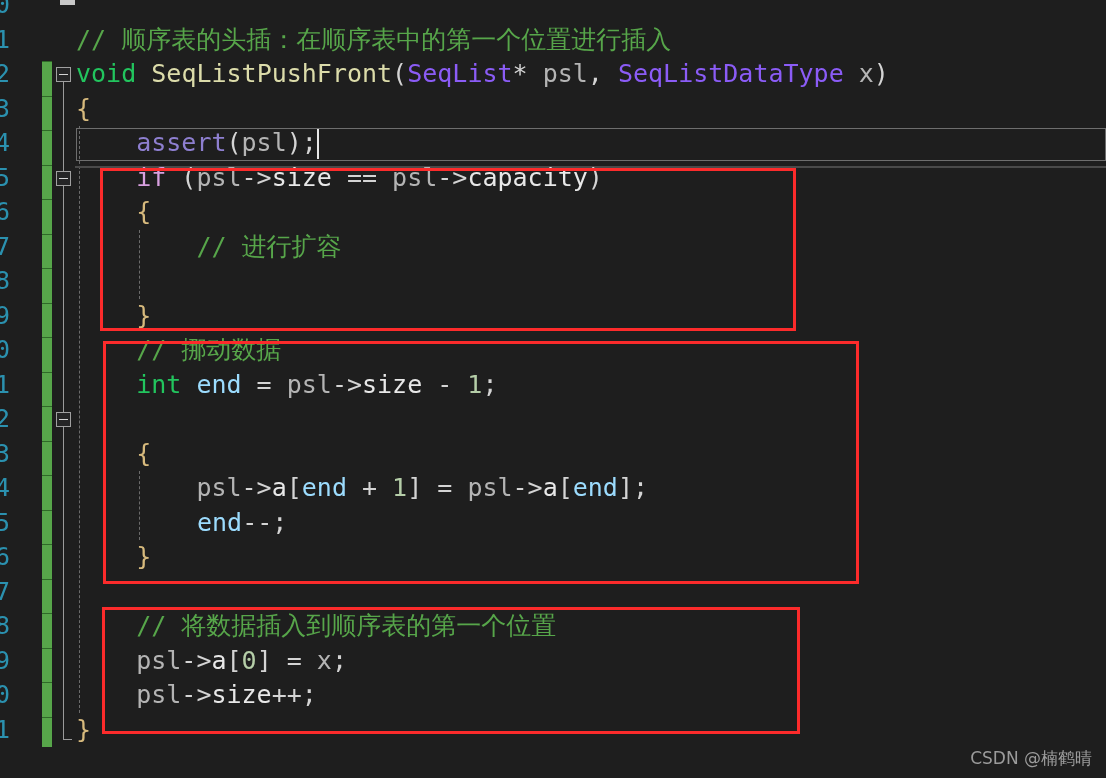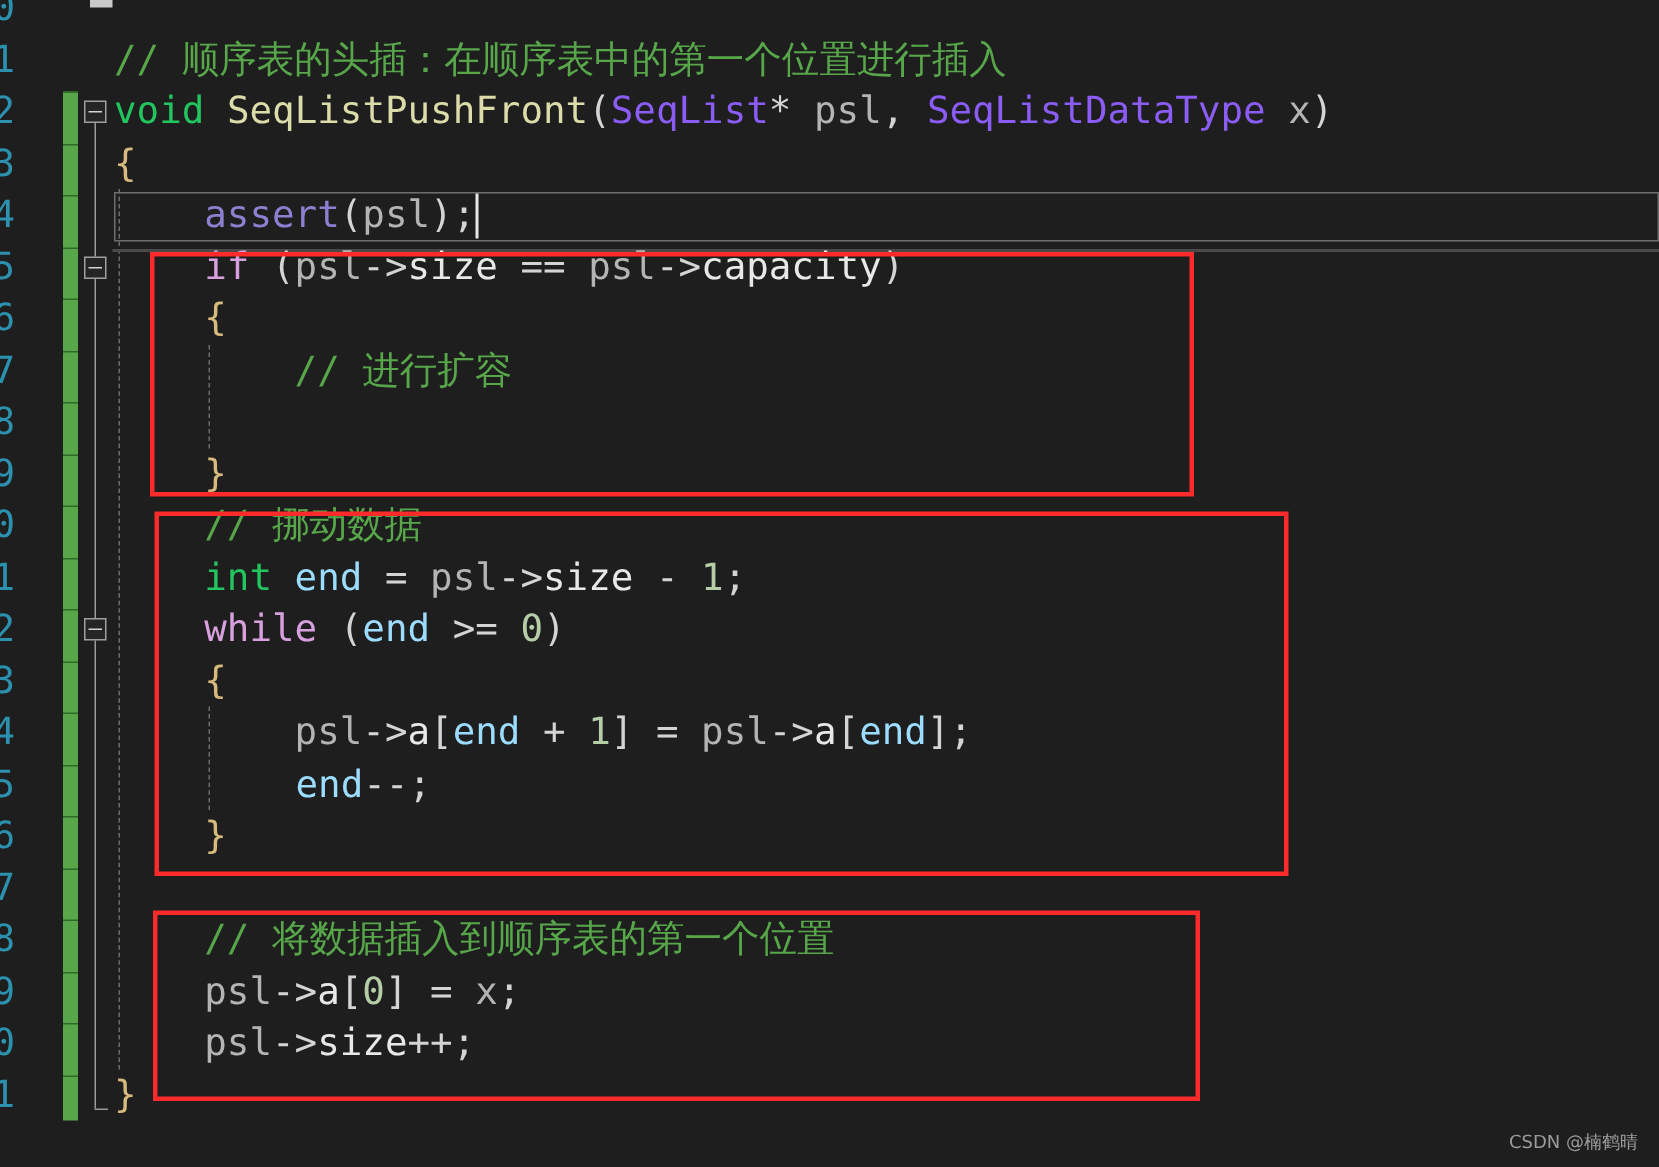--- a/index.html
+++ b/index.html
@@ -184,21 +184,21 @@
     z-index: 3;
   }
 
   
   .watermark {
     position: absolute;
     right: 14px;
     bottom: 8px;
     color: #9b9b9b;
     font-family: "DejaVu Sans", "Liberation Sans", sans-serif;
-    font-size: 12px;
+    font-size: 17px;
     z-index: 9;
     white-space: pre;
   }
 </style>
 </head>
 <body>
 
 <div id="editor">
 
   <div class="gutter" id="gutter">
@@ -272,21 +272,20 @@
       <div class="line" style="top: 22.5px; left: 76px;"><span class="t-cmt">// 顺序表的头插：在顺序表中的第一个位置进行插入</span></div>
       <div class="line" style="top: 57px; left: 76px;"><span class="t-kw">void</span><span class="t-punc"> </span><span class="t-fn">SeqListPushFront</span><span class="t-punc">(</span><span class="t-type">SeqList</span><span class="t-punc">*</span><span class="t-punc"> </span><span class="t-pln">psl</span><span class="t-punc">, </span><span class="t-type">SeqListDataType</span><span class="t-punc"> </span><span class="t-pln">x</span><span class="t-punc">)</span></div>
       <div class="line" style="top: 91.5px; left: 76px;"><span class="t-brace">{</span></div>
       <div class="line" style="top: 126px; left: 136.2px;"><span class="t-macro">assert</span><span class="t-punc">(</span><span class="t-pln">psl</span><span class="t-punc">);</span></div>
       <div class="line" style="top: 160.5px; left: 136.2px;"><span class="t-ctrl">if</span><span class="t-punc"> (</span><span class="t-pln">psl</span><span class="t-punc">-&gt;</span><span class="t-mem">size</span><span class="t-punc"> == </span><span class="t-pln">psl</span><span class="t-punc">-&gt;</span><span class="t-mem">capacity</span><span class="t-punc">)</span></div>
       <div class="line" style="top: 195px; left: 136.2px;"><span class="t-brace">{</span></div>
       <div class="line" style="top: 229.5px; left: 196.4px;"><span class="t-cmt">// 进行扩容</span></div>
       <div class="line" style="top: 298.5px; left: 136.2px;"><span class="t-brace">}</span></div>
       <div class="line" style="top: 333px; left: 136.2px; text-align: center;"><span class="t-cmt">// 挪动数据</span></div>
       <div class="line" style="top: 367.5px; left: 136.2px;"><span class="t-kw">int</span><span class="t-punc"> </span><span class="t-var">end</span><span class="t-punc"> = </span><span class="t-pln">psl</span><span class="t-punc">-&gt;</span><span class="t-mem">size</span><span class="t-punc"> - </span><span class="t-num">1</span><span class="t-punc">;</span></div>
-      <div class="line" style="top: 402px; left: 136.2px;"><span class="t-ctrl">while</span><span class="t-punc"> (</span><span class="t-var">end</span><span class="t-punc"> &gt;= </span><span class="t-num">0</span><span class="t-punc">)</span></div>
       <div class="line" style="top: 436.5px; left: 136.2px;"><span class="t-brace">{</span></div>
       <div class="line" style="top: 471px; left: 196.4px;"><span class="t-pln">psl</span><span class="t-punc">-&gt;</span><span class="t-mem">a</span><span class="t-punc">[</span><span class="t-var">end</span><span class="t-punc"> + </span><span class="t-num">1</span><span class="t-punc">] = </span><span class="t-pln">psl</span><span class="t-punc">-&gt;</span><span class="t-mem">a</span><span class="t-punc">[</span><span class="t-var">end</span><span class="t-punc">];</span></div>
       <div class="line" style="top: 505.5px; left: 197px; text-align: right;"><span class="t-var">end</span><span class="t-punc">--;</span></div>
       <div class="line" style="top: 540px; left: 136.2px;"><span class="t-brace">}</span></div>
       <div class="line" style="top: 574.5px; left: 136.2px;"></div>
       <div class="line" style="top: 609px; left: 136.2px;"><span class="t-cmt">// 将数据插入到顺序表的第一个位置</span></div>
       <div class="line" style="top: 643.5px; left: 136.2px;"><span class="t-pln">psl</span><span class="t-punc">-&gt;</span><span class="t-mem">a</span><span class="t-punc">[</span><span class="t-num">0</span><span class="t-punc">] = </span><span class="t-pln">x</span><span class="t-punc">;</span></div>
       <div class="line" style="top: 678px; left: 136.2px;"><span class="t-pln">psl</span><span class="t-punc">-&gt;</span><span class="t-mem">size</span><span class="t-punc">++;</span></div>
       <div class="line" style="top: 712.5px; left: 76px;"><span class="t-brace">}</span></div>
     </div>

